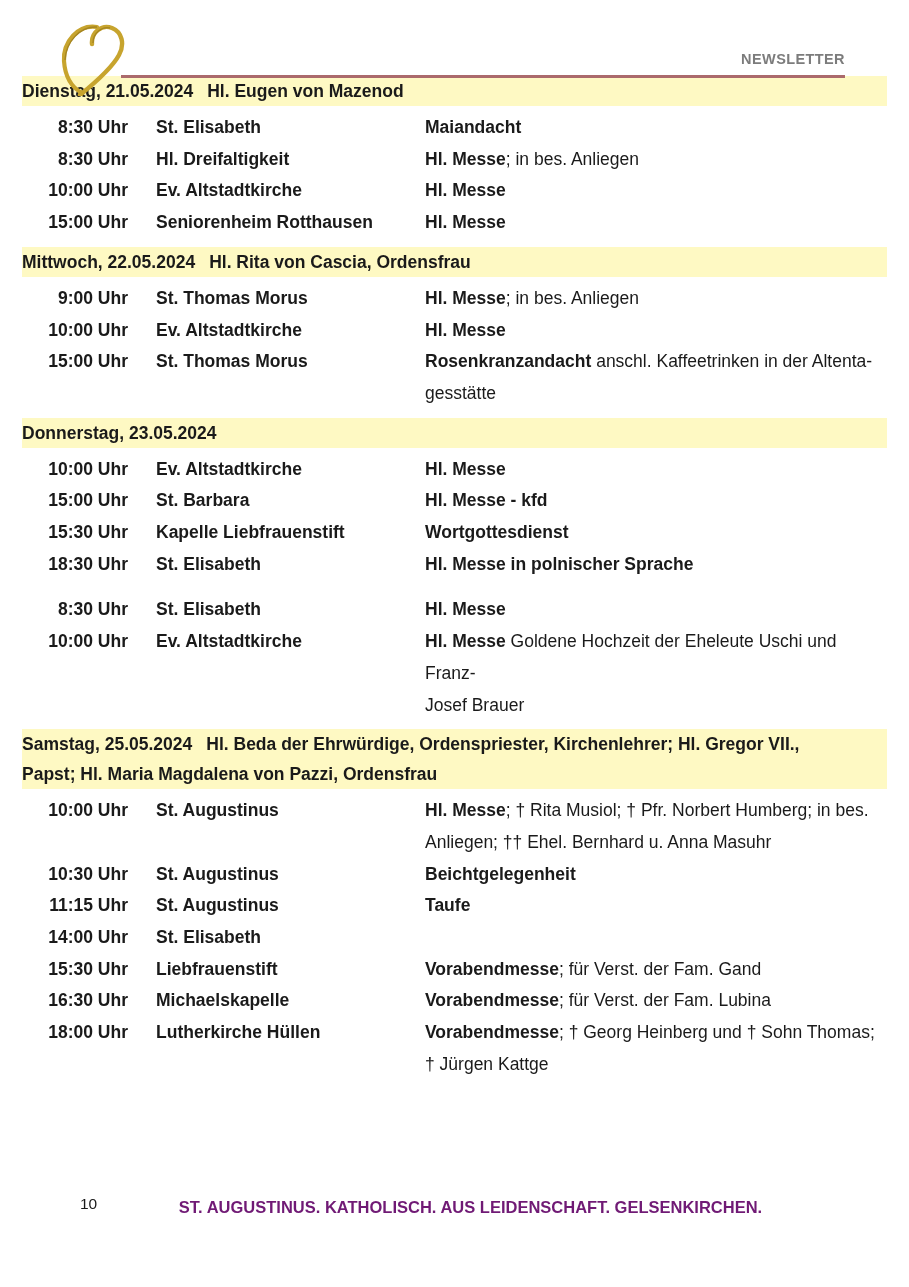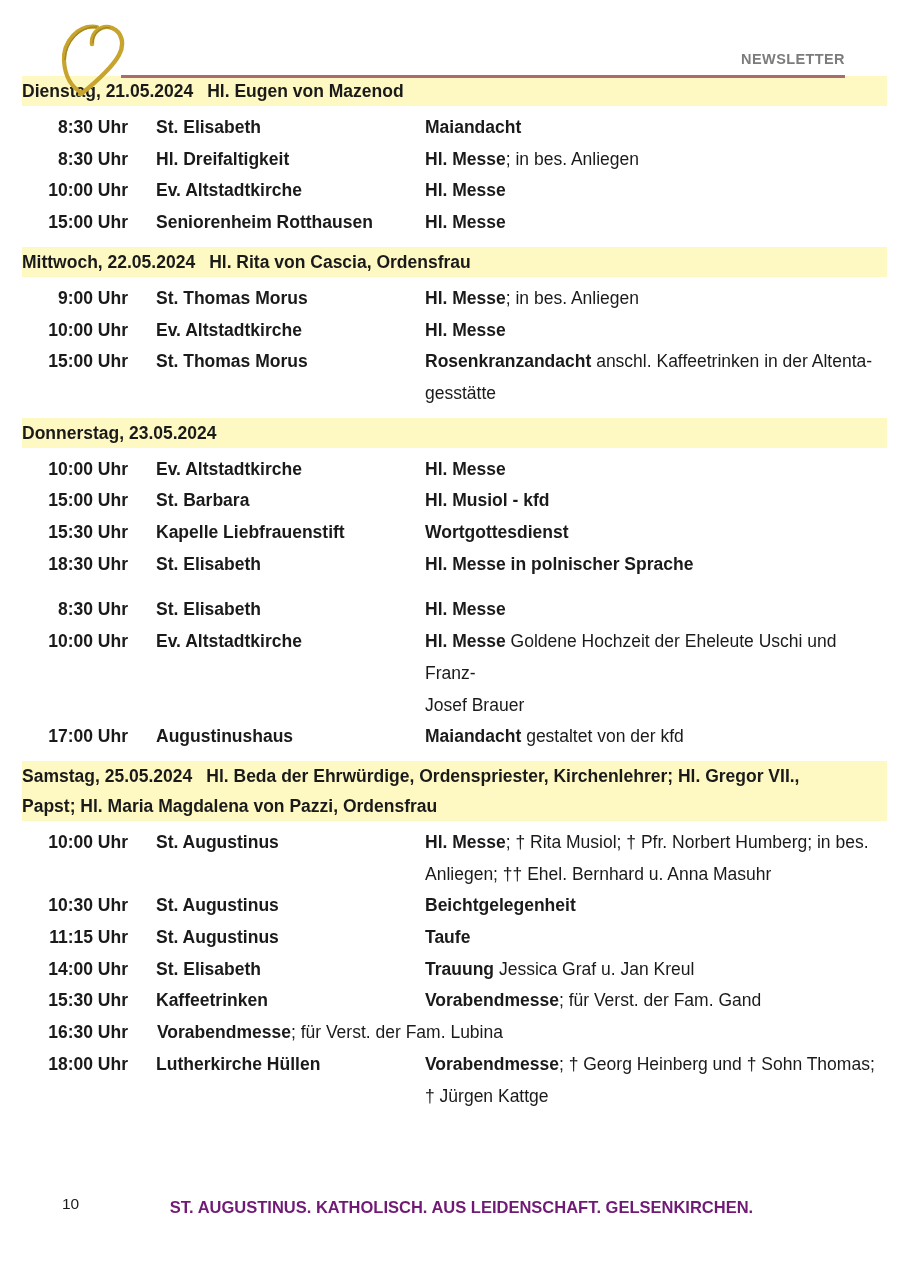--- a/index.html
+++ b/index.html
@@ -19,21 +19,21 @@
     padding:0 42px 0 0;}
   .day-saints{margin-left:14px;}
   .day-events{padding:6px 0 8px 0;}
   .event-row{display:flex;font-size:17.5px;line-height:31.7px;gap:20px;}
   .col-time{width:106px;text-align:right;font-weight:bold;white-space:nowrap;flex:none;}
   .col-loc{width:240px;margin-left:8px;font-weight:bold;flex:none;}
   .col-desc{flex:1;margin-left:9px;}
   .svc{font-weight:bold;text-align:center;}
   .details{white-space:pre-line;}
   
-  .page-footer{position:absolute;left:0;right:0;top:1192px;height:30px;padding-left:14px;}
+  .page-footer{position:absolute;left:18px;right:0;top:1192px;height:30px;padding-left:14px;}
   .page-number{position:absolute;left:62px;top:3px;font-size:15.5px;}
   .slogan{text-align:center;font-weight:bold;font-size:16.5px;color:#701a75;line-height:30px;}
 </style>
 </head>
 <body>
 
 <div class="page-header">
   <svg class="logo" viewBox="0 0 70 76" aria-hidden="true">
     <path d="M41,7 C22,4 7,22 8,41 C9,56 15,67 26,73" fill="none" stroke="#c7a42e" stroke-width="4.2" stroke-linecap="round"></path>
     <path d="M41,7 C24,6 10,22 9,40" fill="none" stroke="#a58520" stroke-width="1.4"></path>
@@ -104,21 +104,21 @@
     </div>
     <div class="day-events">
       <div class="event-row">
         <span class="col-time">10:00 Uhr</span>
         <span class="col-loc">Ev. Altstadtkirche</span>
         <span class="col-desc"><span class="svc">Hl. Messe</span><span class="details"></span></span>
       </div>
       <div class="event-row">
         <span class="col-time">15:00 Uhr</span>
         <span class="col-loc">St. Barbara</span>
-        <span class="col-desc"><span class="svc">Hl. Musiol - kfd</span><span class="details"></span></span>
+        <span class="col-desc"><span class="svc">Hl. Messe - kfd</span><span class="details"></span></span>
       </div>
       <div class="event-row">
         <span class="col-time">15:30 Uhr</span>
         <span class="col-loc">Kapelle Liebfrauenstift</span>
         <span class="col-desc"><span class="svc">Wortgottesdienst</span><span class="details"></span></span>
       </div>
       <div class="event-row">
         <span class="col-time">18:30 Uhr</span>
         <span class="col-loc">St. Elisabeth</span>
         <span class="col-desc"><span class="svc">Hl. Messe in polnischer Sprache</span><span class="details"></span></span>
@@ -131,25 +131,20 @@
       <div class="event-row">
         <span class="col-time">8:30 Uhr</span>
         <span class="col-loc">St. Elisabeth</span>
         <span class="col-desc"><span class="svc">Hl. Messe</span><span class="details"></span></span>
       </div>
       <div class="event-row">
         <span class="col-time">10:00 Uhr</span>
         <span class="col-loc">Ev. Altstadtkirche</span>
         <span class="col-desc"><span class="svc">Hl. Messe</span><span class="details"> Goldene Hochzeit der Eheleute Uschi und Franz-
 Josef Brauer</span></span>
-      </div>
-      <div class="event-row">
-        <span class="col-time">17:00 Uhr</span>
-        <span class="col-loc">Augustinushaus</span>
-        <span class="col-desc"><span class="svc">Maiandacht</span><span class="details"> gestaltet von der kfd</span></span>
       </div>
     </div>
   </section>
 
   <section>
     <div class="day-bar">
       <span>Samstag, 25.05.2024</span><span class="day-saints">Hl. Beda der Ehrwürdige, Ordenspriester, Kirchenlehrer; Hl. Gregor VII., Papst; Hl. Maria Magdalena von Pazzi, Ordensfrau</span>
     </div>
     <div class="day-events">
       <div class="event-row">
@@ -164,29 +159,29 @@
         <span class="col-desc"><span class="svc">Beichtgelegenheit</span><span class="details"></span></span>
       </div>
       <div class="event-row">
         <span class="col-time">11:15 Uhr</span>
         <span class="col-loc">St. Augustinus</span>
         <span class="col-desc"><span class="svc">Taufe</span><span class="details"></span></span>
       </div>
       <div class="event-row">
         <span class="col-time">14:00 Uhr</span>
         <span class="col-loc">St. Elisabeth</span>
-        <span class="col-desc"><span class="svc">Trauung</span><span class="details"> Jessica Graf u. Jan Kreul</span></span>
       </div>
       <div class="event-row">
         <span class="col-time">15:30 Uhr</span>
-        <span class="col-loc">Kaffeetrinken</span>
+        <span class="col-loc">Liebfrauenstift</span>
         <span class="col-desc"><span class="svc">Vorabendmesse</span><span class="details">; für Verst. der Fam. Gand</span></span>
       </div>
       <div class="event-row">
         <span class="col-time">16:30 Uhr</span>
+        <span class="col-loc">Michaelskapelle</span>
         <span class="col-desc"><span class="svc">Vorabendmesse</span><span class="details">; für Verst. der Fam. Lubina</span></span>
       </div>
       <div class="event-row">
         <span class="col-time">18:00 Uhr</span>
         <span class="col-loc">Lutherkirche Hüllen</span>
         <span class="col-desc"><span class="svc">Vorabendmesse</span><span class="details">; † Georg Heinberg und † Sohn Thomas;
 † Jürgen Kattge</span></span>
       </div>
     </div>
   </section>

